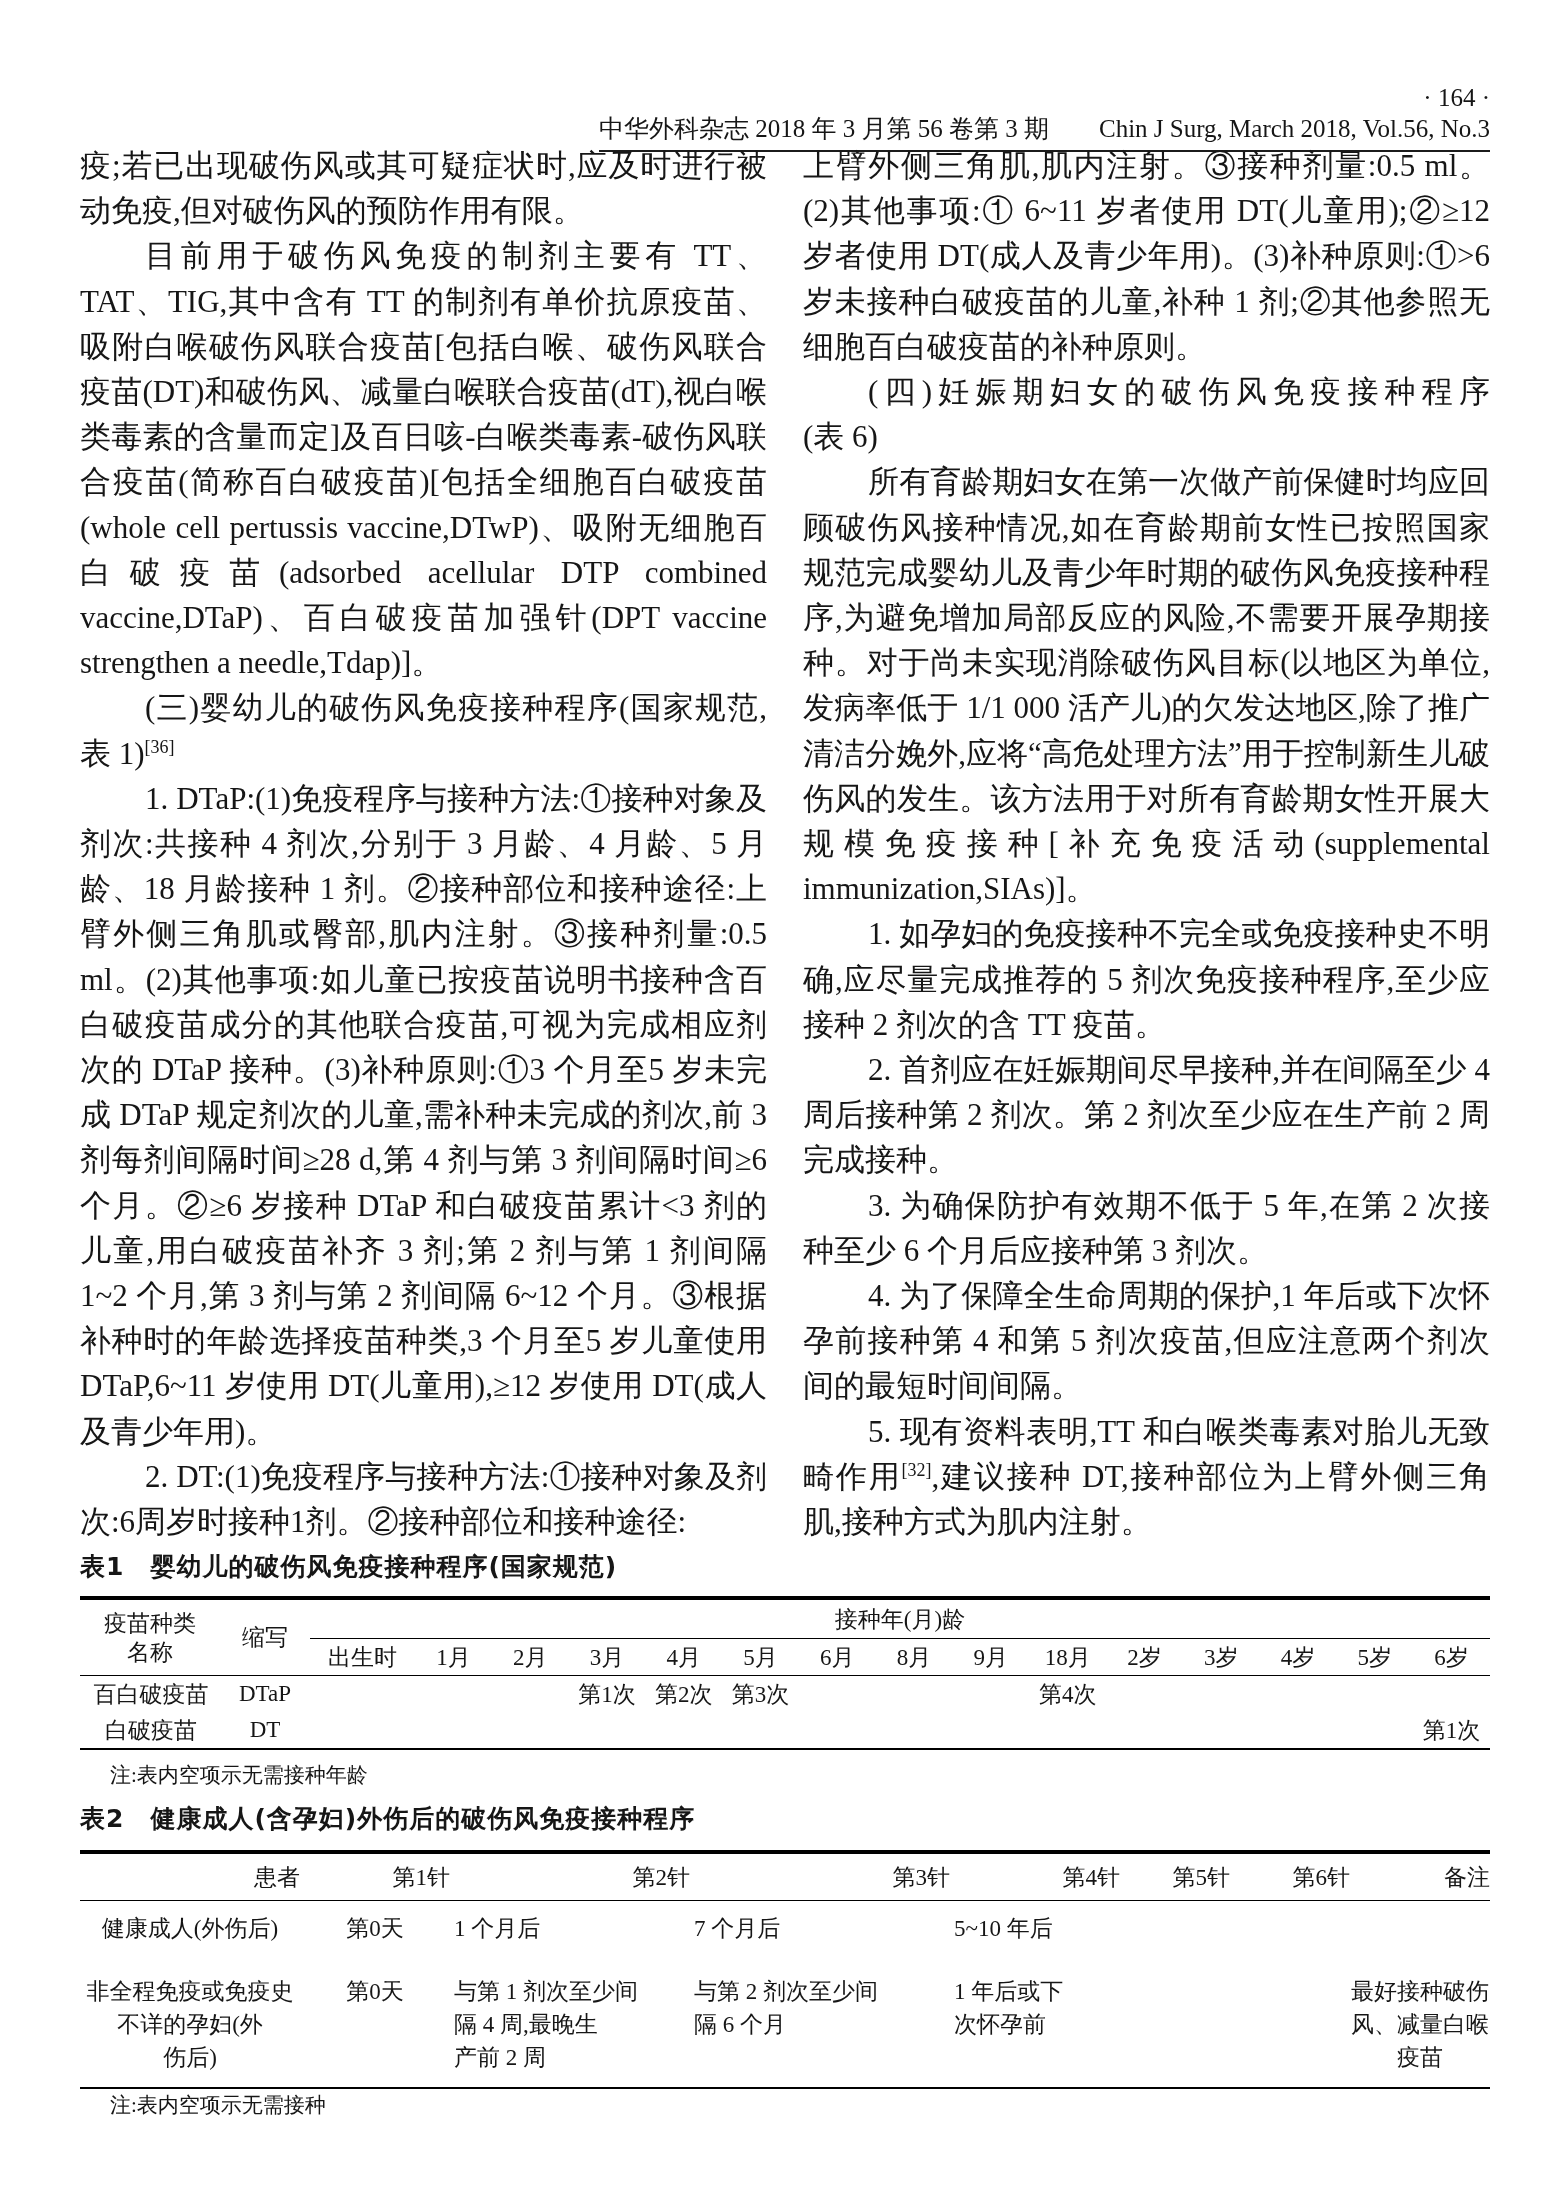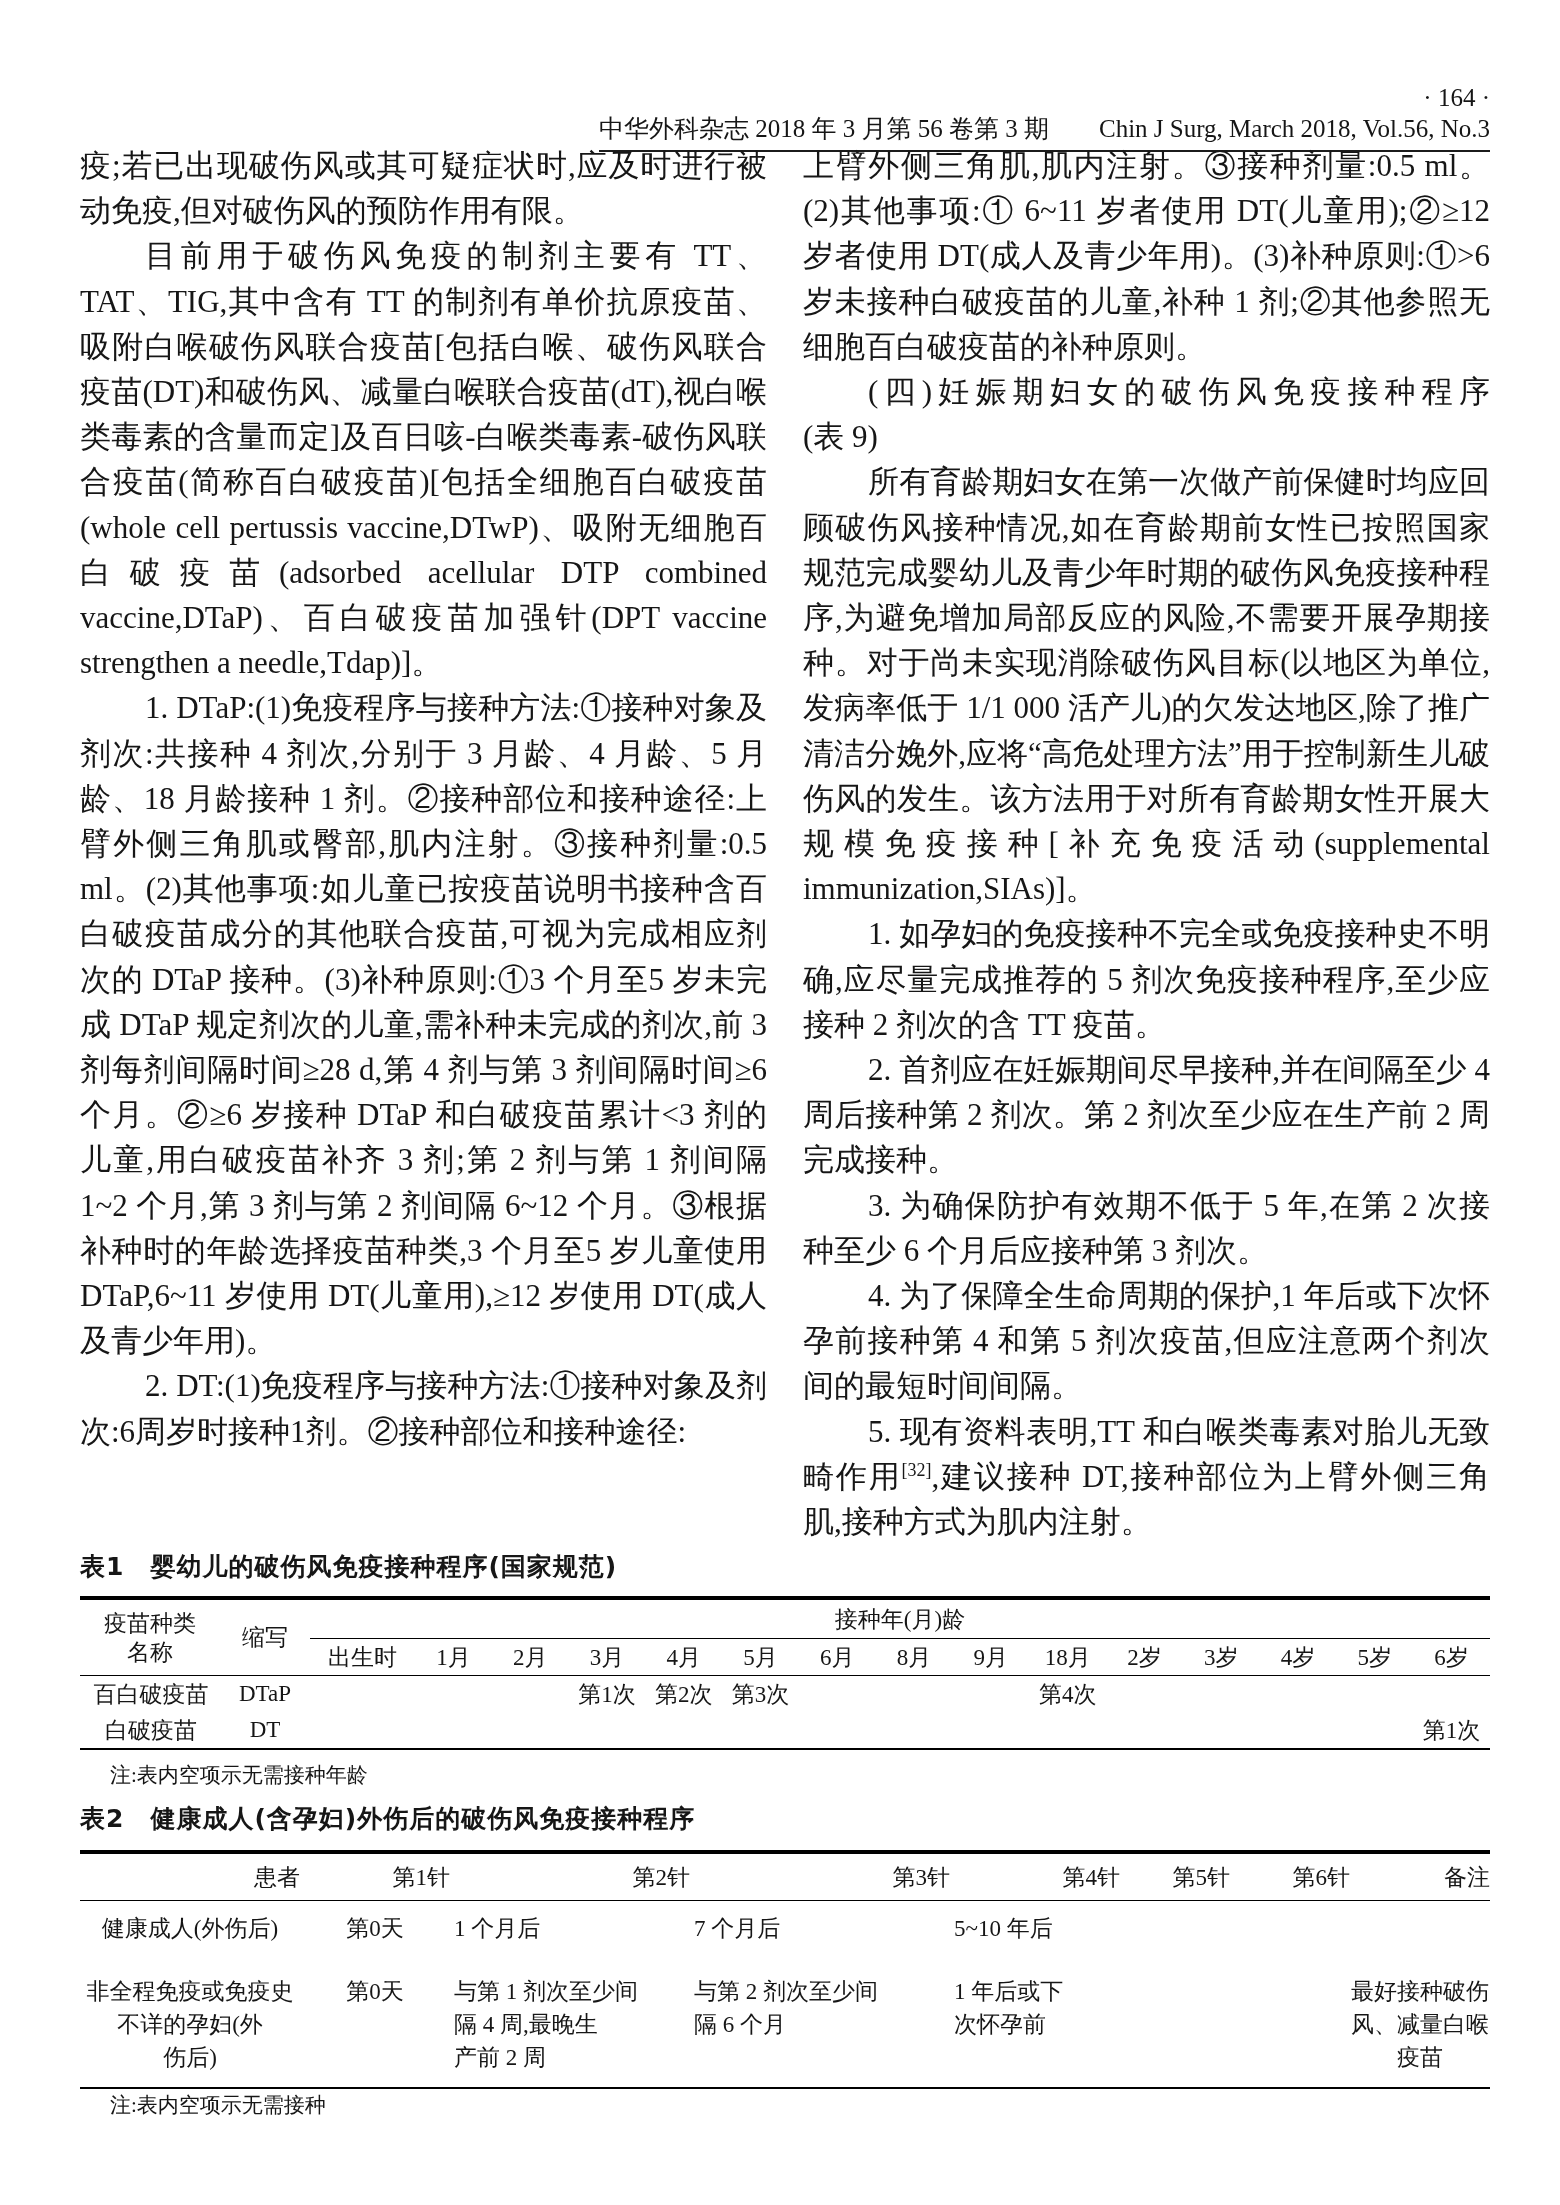--- a/index.html
+++ b/index.html
@@ -68,27 +68,28 @@
   <div class="runhead">
     <span>· 164 ·</span>
     <span class="jline">中华外科杂志 2018 年 3 月第 56 卷第 3 期　　Chin J Surg, March 2018, Vol.56, No.3</span>
   </div>
 
   <div class="columns">
 
     <div class="col">
       <p class="para">疫;若已出现破伤风或其可疑症状时,应及时进行被动免疫,但对破伤风的预防作用有限。</p>
       <p class="para indent">目前用于破伤风免疫的制剂主要有 TT、TAT、TIG,其中含有 TT 的制剂有单价抗原疫苗、吸附白喉破伤风联合疫苗[包括白喉、破伤风联合疫苗(DT)和破伤风、减量白喉联合疫苗(dT),视白喉类毒素的含量而定]及百日咳-白喉类毒素-破伤风联合疫苗(简称百白破疫苗)[包括全细胞百白破疫苗(whole cell pertussis vaccine,DTwP)、吸附无细胞百白破疫苗(adsorbed acellular DTP combined vaccine,DTaP)、百白破疫苗加强针(DPT vaccine strengthen a needle,Tdap)]。</p>
+      <p class="para indent"><span>(三)婴幼儿的破伤风免疫接种程序(国家规范,表 1)</span><sup class="sup">[36]</sup></p>
       <p class="para indent">1. DTaP:(1)免疫程序与接种方法:①接种对象及剂次:共接种 4 剂次,分别于 3 月龄、4 月龄、5 月龄、18 月龄接种 1 剂。②接种部位和接种途径:上臂外侧三角肌或臀部,肌内注射。③接种剂量:0.5 ml。(2)其他事项:如儿童已按疫苗说明书接种含百白破疫苗成分的其他联合疫苗,可视为完成相应剂次的 DTaP 接种。(3)补种原则:①3 个月至5 岁未完成 DTaP 规定剂次的儿童,需补种未完成的剂次,前 3 剂每剂间隔时间≥28 d,第 4 剂与第 3 剂间隔时间≥6 个月。②≥6 岁接种 DTaP 和白破疫苗累计&lt;3 剂的儿童,用白破疫苗补齐 3 剂;第 2 剂与第 1 剂间隔 1~2 个月,第 3 剂与第 2 剂间隔 6~12 个月。③根据补种时的年龄选择疫苗种类,3 个月至5 岁儿童使用 DTaP,6~11 岁使用 DT(儿童用),≥12 岁使用 DT(成人及青少年用)。</p>
       <p class="para indent">2. DT:(1)免疫程序与接种方法:①接种对象及剂次:6周岁时接种1剂。②接种部位和接种途径:</p>
     </div>
 
     <div class="col">
       <p class="para">上臂外侧三角肌,肌内注射。③接种剂量:0.5 ml。(2)其他事项:① 6~11 岁者使用 DT(儿童用);②≥12 岁者使用 DT(成人及青少年用)。(3)补种原则:①&gt;6 岁未接种白破疫苗的儿童,补种 1 剂;②其他参照无细胞百白破疫苗的补种原则。</p>
-      <p class="para"><span class="stretch">(四)妊娠期妇女的破伤风免疫接种程序</span><span>(表 9)</span></p>
+      <p class="para"><span class="stretch">(四)妊娠期妇女的破伤风免疫接种程序</span><span>(表 6)</span></p>
       <p class="para indent">所有育龄期妇女在第一次做产前保健时均应回顾破伤风接种情况,如在育龄期前女性已按照国家规范完成婴幼儿及青少年时期的破伤风免疫接种程序,为避免增加局部反应的风险,不需要开展孕期接种。对于尚未实现消除破伤风目标(以地区为单位,发病率低于 1/1 000 活产儿)的欠发达地区,除了推广清洁分娩外,应将“高危处理方法”用于控制新生儿破伤风的发生。该方法用于对所有育龄期女性开展大规模免疫接种[补充免疫活动(supplemental immunization,SIAs)]。</p>
       <p class="para indent">1. 如孕妇的免疫接种不完全或免疫接种史不明确,应尽量完成推荐的 5 剂次免疫接种程序,至少应接种 2 剂次的含 TT 疫苗。</p>
       <p class="para indent">2. 首剂应在妊娠期间尽早接种,并在间隔至少 4 周后接种第 2 剂次。第 2 剂次至少应在生产前 2 周完成接种。</p>
       <p class="para indent">3. 为确保防护有效期不低于 5 年,在第 2 次接种至少 6 个月后应接种第 3 剂次。</p>
       <p class="para indent">4. 为了保障全生命周期的保护,1 年后或下次怀孕前接种第 4 和第 5 剂次疫苗,但应注意两个剂次间的最短时间间隔。</p>
       <p class="para indent"><span>5. 现有资料表明,TT 和白喉类毒素对胎儿无致畸作用</span><sup class="sup">[32]</sup><span>,建议接种 DT,接种部位为上臂外侧三角肌,接种方式为肌内注射。</span></p>
     </div>
 
   </div>
 

